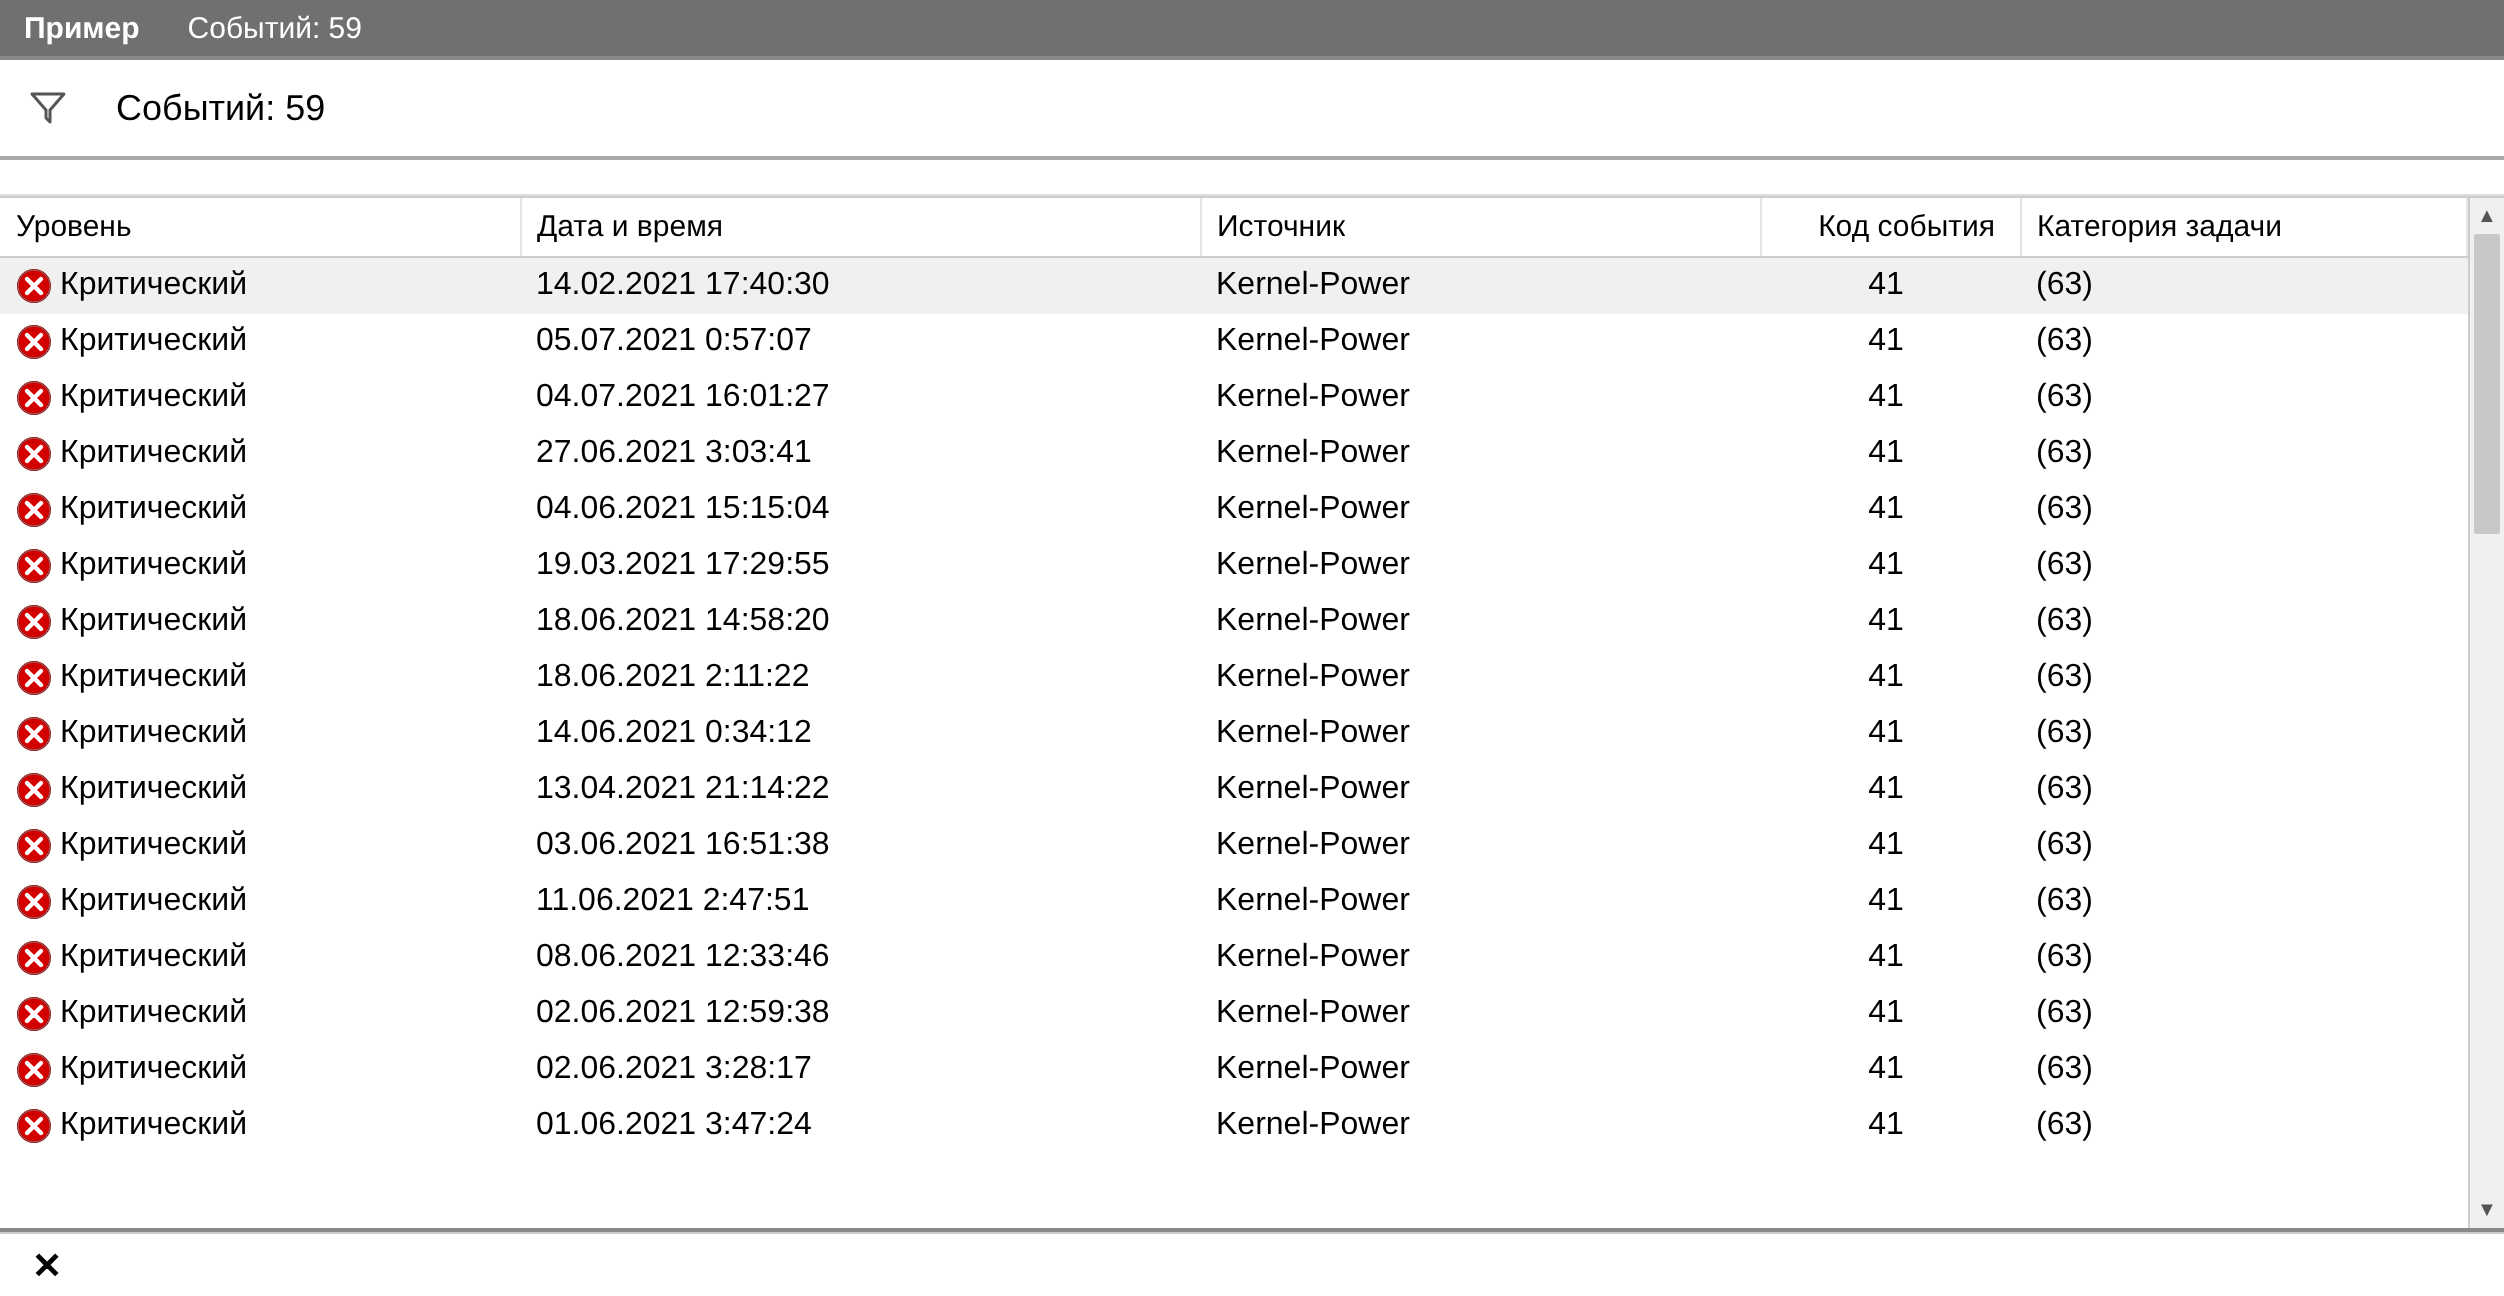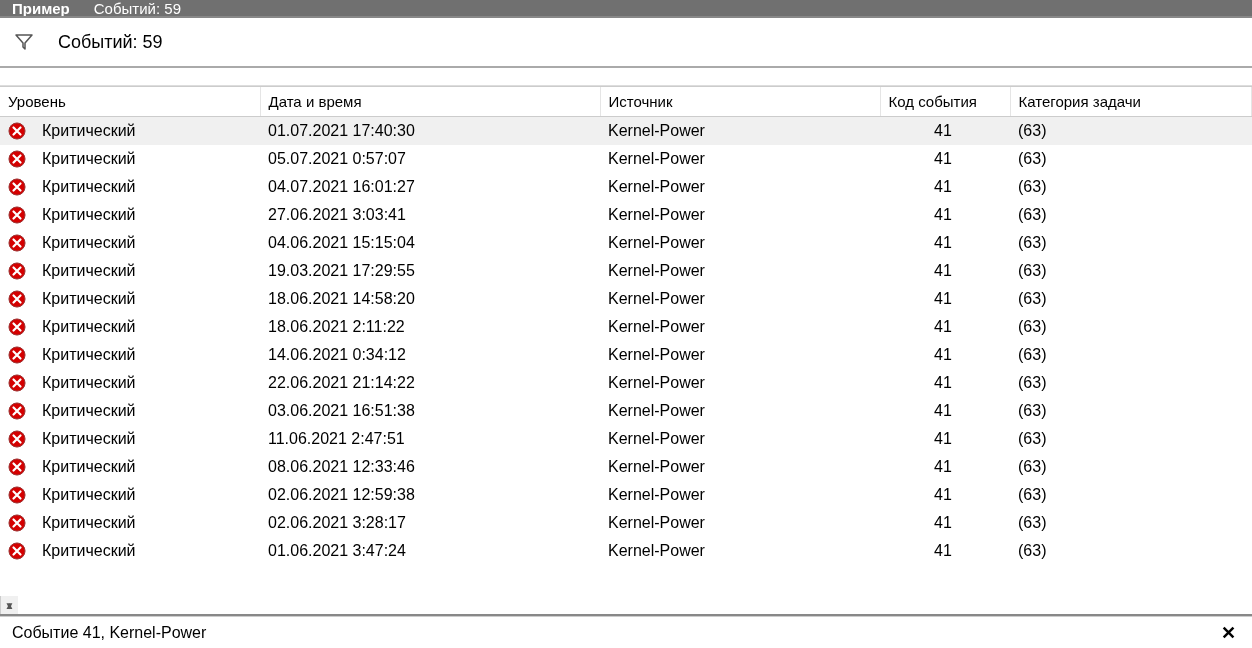--- a/index.html
+++ b/index.html
@@ -12,21 +12,21 @@
     background: #fff;
     width: 1252px;
     height: 648px;
     overflow: hidden;
     display: flex;
     flex-direction: column;
   }
   .title-bar {
     background: #707070;
     color: #fff;
-    height: 16px;
+    height: 28px;
     display: flex;
     align-items: center;
     padding: 0 12px;
     font-size: 15px;
     gap: 24px;
   }
   .title-bar .title { font-weight: 600; }
   .filter-bar {
     height: 52px;
     border-top: 2px solid #888;
@@ -40,21 +40,21 @@
   .filter-icon svg { display: block; }
   .filter-text { font-size: 18px; }
   .spacer-bar {
     height: 18px;
     background: #fff;
     border-bottom: 1px solid #ddd;
   }
   .table-wrap {
     flex: 1;
     display: flex;
-    flex-direction: column;
+    flex-direction: row;
     border-top: 1px solid #ccc;
     border-bottom: 2px solid #888;
     overflow: hidden;
   }
   .table-scroll {
     flex: 1;
     overflow: hidden;
     position: relative;
   }
   table {
@@ -66,32 +66,32 @@
     text-align: left;
     font-weight: 400;
     font-size: 15px;
     padding: 6px 8px;
     border-bottom: 1px solid #ccc;
     border-right: 1px solid #e5e5e5;
     background: #fff;
     white-space: nowrap;
     overflow: hidden;
   }
-  thead th.code-col { padding-right: 12px; }
+  thead th.code-col { text-align: right; padding-right: 12px; }
   tbody td {
     padding: 3px 8px;
     font-size: 16px;
     white-space: nowrap;
     overflow: hidden;
     vertical-align: middle;
     height: 28px;
   }
   tbody td.code-col { text-align: center; padding-right: 12px; }
   tbody tr.selected { background: #f0f0f0; }
-  .level-cell { display: flex; align-items: flex-end; gap: 16px; }
+  .level-cell { display: flex; align-items: flex-end; gap: 4px; }
   .err-icon {
     width: 18px; height: 18px;
     display: inline-flex;
     align-items: center;
     justify-content: center;
     flex-shrink: 0;
   }
   .err-icon svg { display: block; }
   .vscroll {
     width: 18px;
@@ -178,21 +178,21 @@
                 <span class="err-icon">
                   <svg width="18" height="18" viewBox="0 0 18 18">
                     <circle cx="9" cy="9" r="8" fill="#d40000" stroke="#8a0000" stroke-width="1"></circle>
                     <circle cx="9" cy="9" r="8" fill="none" stroke="#fff" stroke-width="0.5" opacity="0.4"></circle>
                     <path d="M5.5 5.5 L12.5 12.5 M12.5 5.5 L5.5 12.5" stroke="#fff" stroke-width="2.2" stroke-linecap="round"></path>
                   </svg>
                 </span>
                 <span>Критический</span>
               </div>
             </td>
-            <td>01.07.2021 17:40:30</td>
+            <td>14.02.2021 17:40:30</td>
             <td>Kernel-Power</td>
             <td class="code-col">41</td>
             <td>(63)</td>
           </tr>
           <tr>
             <td>
               <div class="level-cell">
                 <span class="err-icon">
                   <svg width="18" height="18" viewBox="0 0 18 18">
                     <circle cx="9" cy="9" r="8" fill="#d40000" stroke="#8a0000" stroke-width="1"></circle>
@@ -340,21 +340,21 @@
                 <span class="err-icon">
                   <svg width="18" height="18" viewBox="0 0 18 18">
                     <circle cx="9" cy="9" r="8" fill="#d40000" stroke="#8a0000" stroke-width="1"></circle>
                     <circle cx="9" cy="9" r="8" fill="none" stroke="#fff" stroke-width="0.5" opacity="0.4"></circle>
                     <path d="M5.5 5.5 L12.5 12.5 M12.5 5.5 L5.5 12.5" stroke="#fff" stroke-width="2.2" stroke-linecap="round"></path>
                   </svg>
                 </span>
                 <span>Критический</span>
               </div>
             </td>
-            <td>22.06.2021 21:14:22</td>
+            <td>13.04.2021 21:14:22</td>
             <td>Kernel-Power</td>
             <td class="code-col">41</td>
             <td>(63)</td>
           </tr>
           <tr>
             <td>
               <div class="level-cell">
                 <span class="err-icon">
                   <svg width="18" height="18" viewBox="0 0 18 18">
                     <circle cx="9" cy="9" r="8" fill="#d40000" stroke="#8a0000" stroke-width="1"></circle>
@@ -464,15 +464,14 @@
     </table>
   </div>
   <div class="vscroll">
     <div class="arrow">▲</div>
     <div class="thumb"></div>
     <div class="arrow" style="position:absolute;bottom:0;left:0;right:0;">▼</div>
   </div>
 </div>
 
 <div class="detail-bar">
-  <span>Событие 41, Kernel-Power</span>
   <span class="close-x">✕</span>
 </div>
 
 </body></html>

